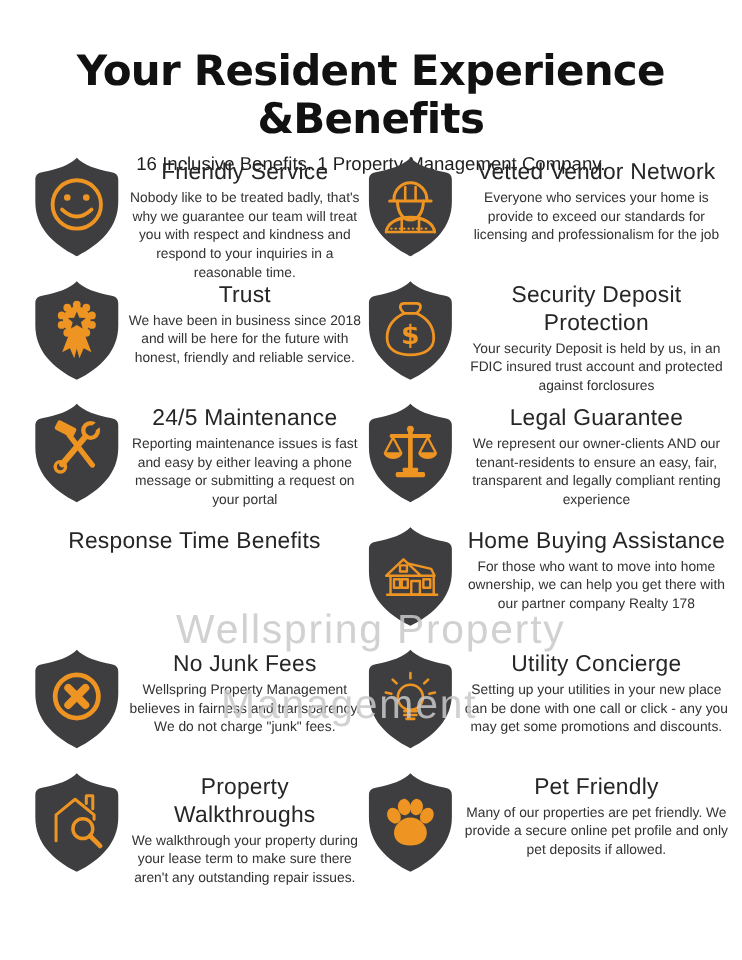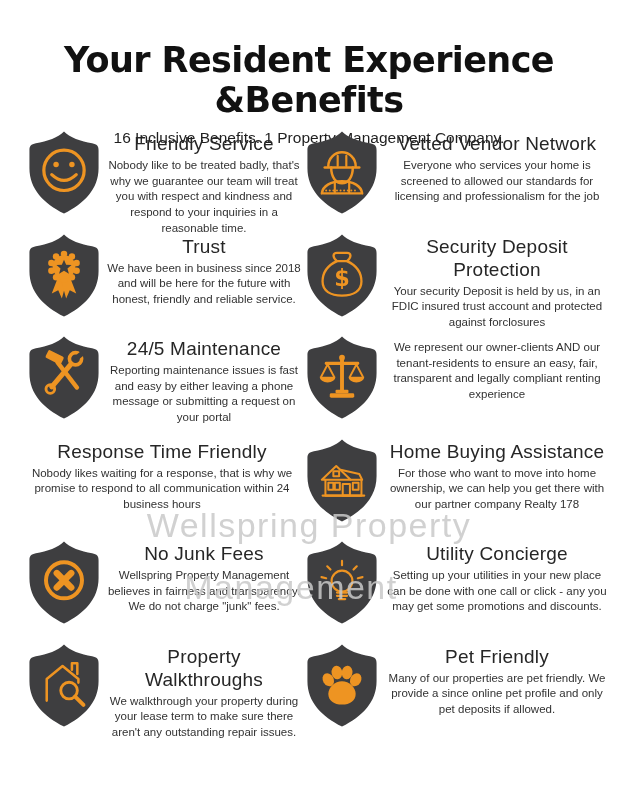--- a/index.html
+++ b/index.html
@@ -98,21 +98,21 @@
               <circle cx="48" cy="84" r="1.4"></circle>
               <circle cx="53" cy="84" r="1.4"></circle>
             <circle cx="58" cy="84" r="1.4"></circle>
               <circle cx="63" cy="84" r="1.4"></circle>
               <circle cx="68" cy="84" r="1.4"></circle>
           </g>
         </svg>
       </div>
       <div class="text">
         <h2 class="item-title">Vetted Vendor Network</h2>
-        <p class="item-desc">Everyone who services your home is screened to allowed our standards for licensing and professionalism for the job</p>
+        <p class="item-desc">Everyone who services your home is provide to exceed our standards for licensing and professionalism for the job</p>
       </div>
     </div>
 
     <div class="cell left">
       <div class="shield-wrap">
         <svg viewBox="0 0 100 118">
           <path class="shp" d="M50 2 C43 10 26 16 11 18.5 C4 19.7 2 22.5 2 28 L2 53 C2 82 22 102 50 116 C78 102 98 82 98 53 L98 28 C98 22.5 96 19.7 89 18.5 C74 16 57 10 50 2 Z"></path>
           <path class="fl" d="M43 58 L33 84 L42 79.5 L47 91 L55 62 Z"></path>
           <path class="fl" d="M57 58 L67 84 L58 79.5 L53 91 L45 62 Z"></path>
           <g class="fl">
@@ -179,28 +179,28 @@
           <rect class="fl" x="26" y="37" width="48" height="4.5" rx="2"></rect>
           <path class="st" d="M30 41 L21 58 M30 41 L39 58" stroke-width="2.6"></path>
           <path class="fl" d="M19 58 A11 8 0 0 0 41 58 Z"></path>
           <path class="st" d="M70 41 L61 58 M70 41 L79 58" stroke-width="2.6"></path>
           <path class="fl" d="M59 58 A11 8 0 0 0 81 58 Z"></path>
           <rect class="fl" x="41" y="76" width="18" height="5" rx="1.5"></rect>
           <rect class="fl" x="33" y="81" width="34" height="6" rx="2"></rect>
         </svg>
       </div>
       <div class="text">
+        <h2 class="item-title">Legal Guarantee</h2>
         <p class="item-desc">We represent our owner-clients AND our tenant-residents to ensure an easy, fair, transparent and legally compliant renting experience</p>
       </div>
     </div>
 
     <div class="cell left">
       <div class="text">
-        <h2 class="item-title">Response Time Friendly</h2>
-        <p class="item-desc">Nobody likes waiting for a response, that is why we promise to respond to all communication within 24 business hours</p>
+        <h2 class="item-title">Response Time Benefits</h2>
       </div>
     </div>
 
     <div class="cell right">
       <div class="shield-wrap">
         <svg viewBox="0 0 100 118">
           <path class="shp" d="M50 2 C43 10 26 16 11 18.5 C4 19.7 2 22.5 2 28 L2 53 C2 82 22 102 50 116 C78 102 98 82 98 53 L98 28 C98 22.5 96 19.7 89 18.5 C74 16 57 10 50 2 Z"></path>
           <g class="st" stroke-width="2.8">
             <path d="M22 58 L42 39 L62 58 Z"></path>
             <path d="M48 44 L74 50 L78 58 L62 58"></path>
@@ -282,21 +282,21 @@
             <ellipse cx="31" cy="51" rx="7.5" ry="9.5" transform="rotate(-30 31 51)"></ellipse>
             <ellipse cx="43" cy="41" rx="7.5" ry="9.5" transform="rotate(-8 43 41)"></ellipse>
             <ellipse cx="57" cy="41" rx="7.5" ry="9.5" transform="rotate(8 57 41)"></ellipse>
             <ellipse cx="69" cy="51" rx="7.5" ry="9.5" transform="rotate(30 69 51)"></ellipse>
             <path d="M50 53 C60 53 69 61.5 69 70.5 C69 80.5 61 85.5 50 85.5 C39 85.5 31 80.5 31 70.5 C31 61.5 40 53 50 53 Z"></path>
           </g>
         </svg>
       </div>
       <div class="text">
         <h2 class="item-title">Pet Friendly</h2>
-        <p class="item-desc">Many of our properties are pet friendly. We provide a since online pet profile and only pet deposits if allowed.</p>
+        <p class="item-desc">Many of our properties are pet friendly. We provide a secure online pet profile and only pet deposits if allowed.</p>
       </div>
     </div>
 
   </div>
 
   <div class="watermark">
     <div class="wm1">Wellspring Property</div>
     <div class="wm2">Management</div>
   </div>
 

